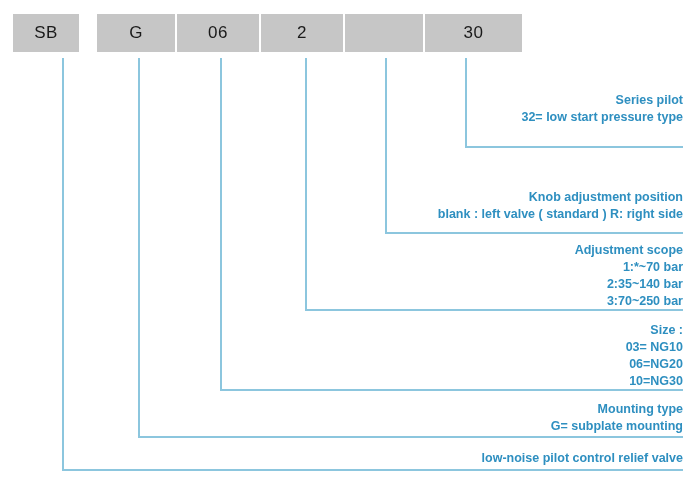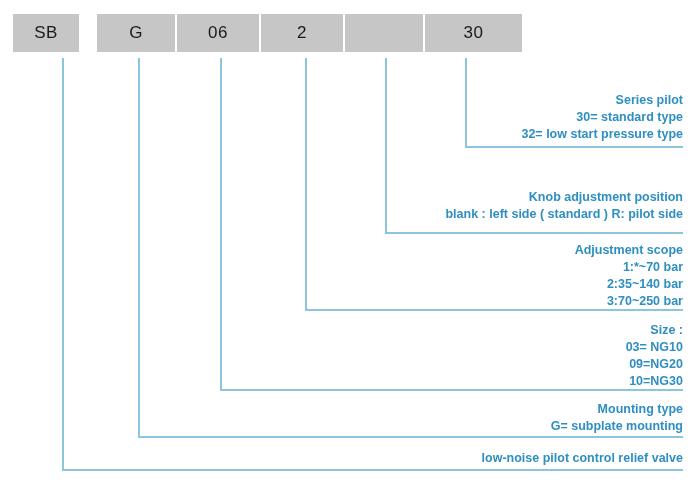--- a/index.html
+++ b/index.html
@@ -124,40 +124,39 @@
     <div class="hline" style="left:138px; top:436px; width:545px;"></div>
   </div>
 
   <div class="leader">
     <div class="vline" style="left:62px;  top:58px;  height:413px;"></div>
     <div class="hline" style="left:62px;  top:469px; width:621px;"></div>
   </div>
 
   <div class="note" style="top:92px;">
     <span class="line">Series pilot</span>
-    <span class="line">30= standard type</span>
     <span class="line">32= low start pressure type</span>
   </div>
 
   <div class="note" style="top:189px;">
     <span class="line">Knob adjustment position</span>
-    <span class="line">blank : left side ( standard ) R: pilot side</span>
+    <span class="line">blank : left valve ( standard ) R: right side</span>
   </div>
 
   <div class="note" style="top:242px;">
     <span class="line">Adjustment scope</span>
     <span class="line">1:*~70 bar</span>
     <span class="line">2:35~140 bar</span>
     <span class="line">3:70~250 bar</span>
   </div>
 
   <div class="note" style="top:322px;">
     <span class="line">Size :</span>
     <span class="line">03= NG10</span>
-    <span class="line">09=NG20</span>
+    <span class="line">06=NG20</span>
     <span class="line">10=NG30</span>
   </div>
 
   <div class="note" style="top:401px;">
     <span class="line">Mounting type</span>
     <span class="line">G= subplate mounting</span>
   </div>
 
   <div class="note" style="top:450px;">
     <span class="line">low-noise pilot control relief valve</span>

